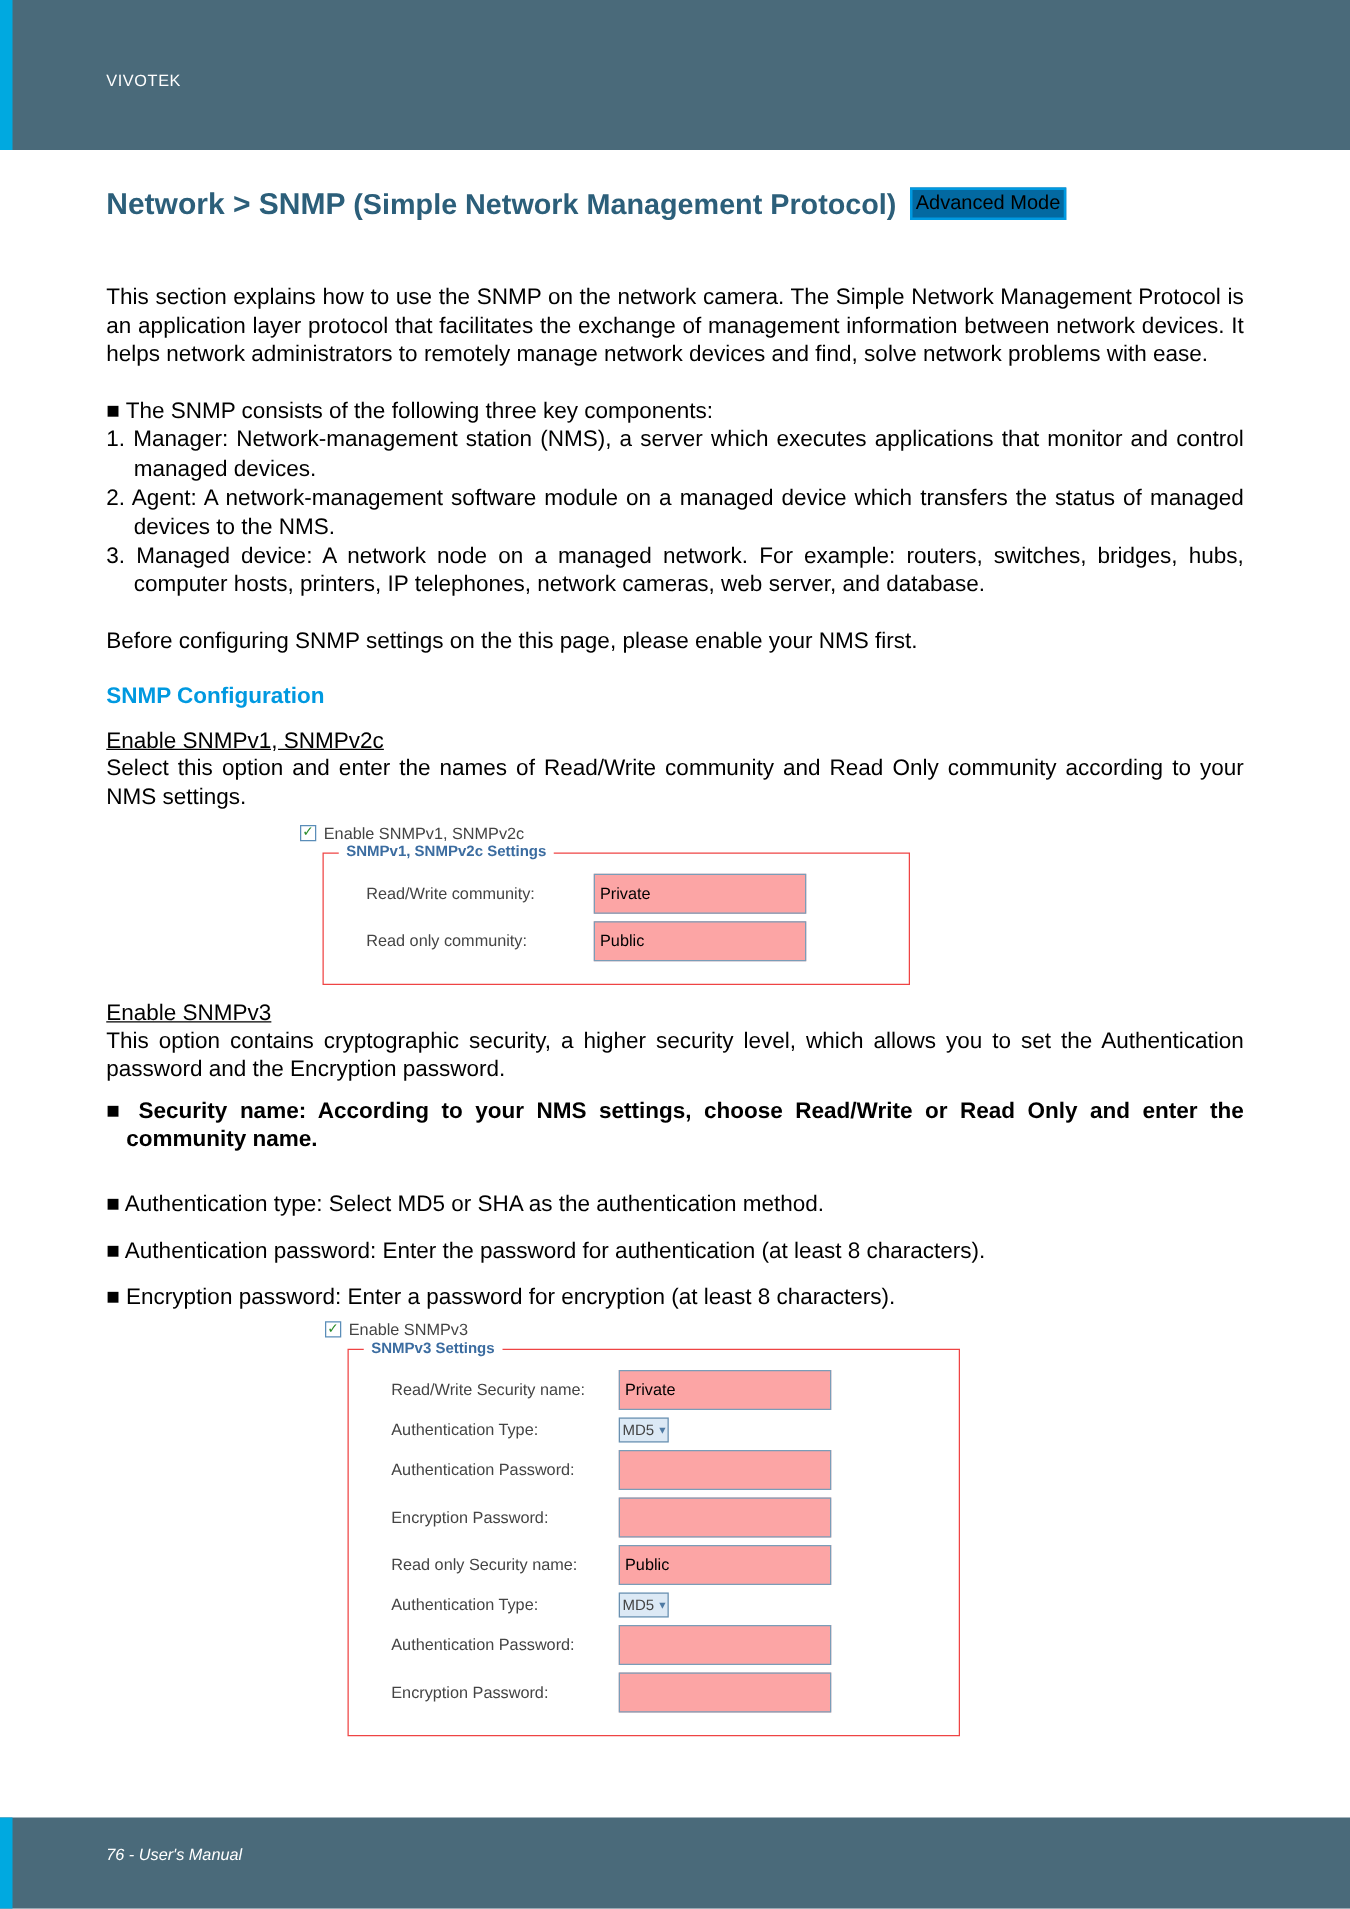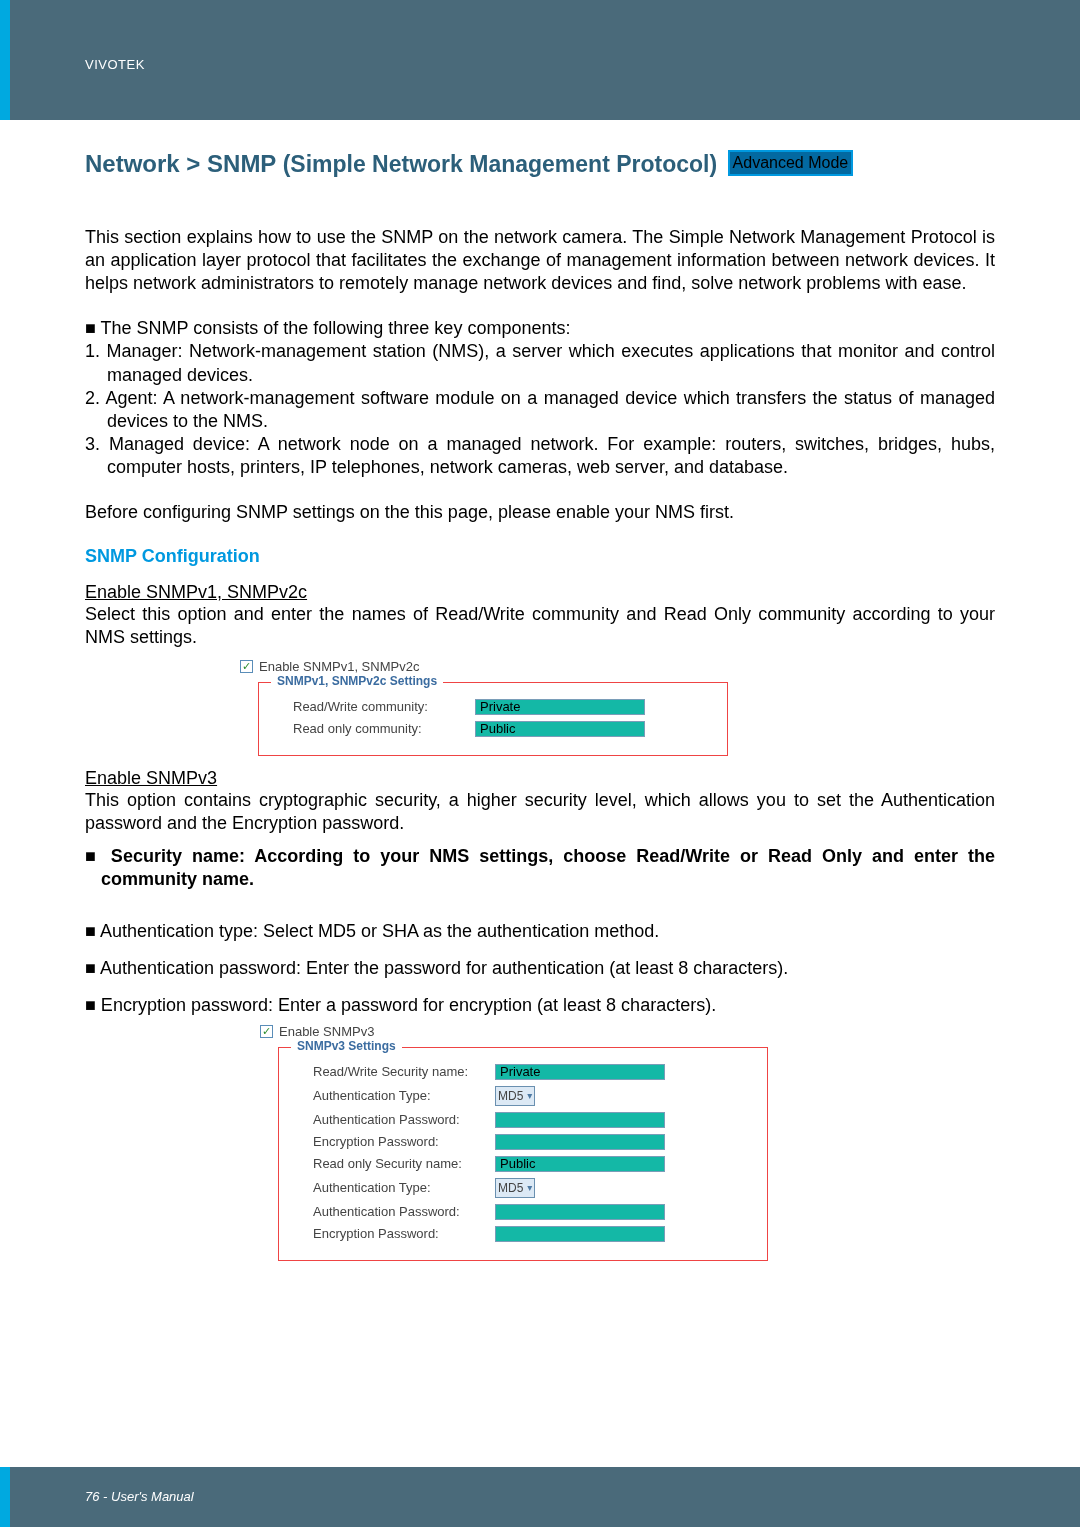--- a/index.html
+++ b/index.html
@@ -129,45 +129,45 @@
     display: flex;
     align-items: center;
     gap: 12px;
     margin: 6px 0;
     font-size: 13px;
     color: #444;
   }
   .field-row label { width: 170px; }
   .txt {
     border: 1px solid #7a9db8;
-    height: 16px;
+    height: 32px;
     width: 170px;
     padding: 0 4px;
     font-size: 13px;
-    background: #14b8a6;
+    background: #fca5a5;
   }
   .sel {
     border: 1px solid #6a90b0;
     background: #dce9f5;
     height: 20px;
     font-size: 12px;
     padding: 0 2px;
     display: inline-flex;
     align-items: center;
     gap: 4px;
   }
   .sel .arrow {
     color: #4f7aa3;
     font-size: 10px;
   }
   .footer-band {
     position: absolute;
     left: 0; bottom: 0;
     width: 100%;
-    height: 60px;
+    height: 73px;
     background: #4a6a7a;
     border-left: 10px solid #00a9e0;
   }
   .footer-text {
     font-size: 13px;
     font-style: italic;
     color: #fff;
     padding: 22px 0 0 75px;
   }
 </style>

